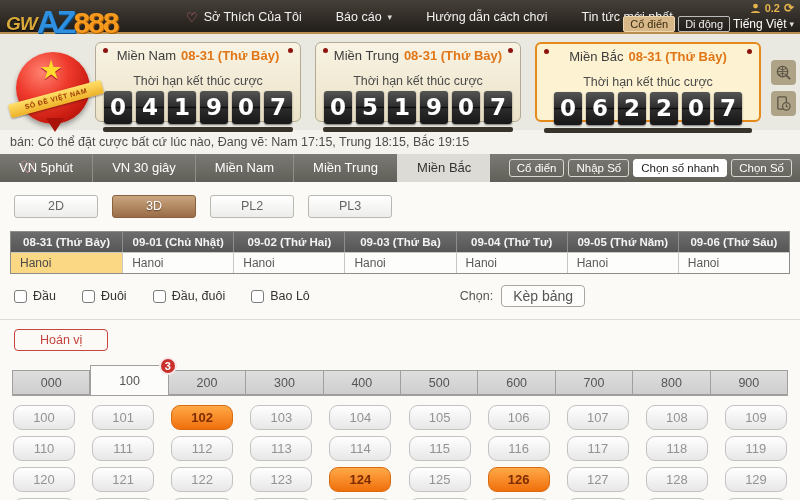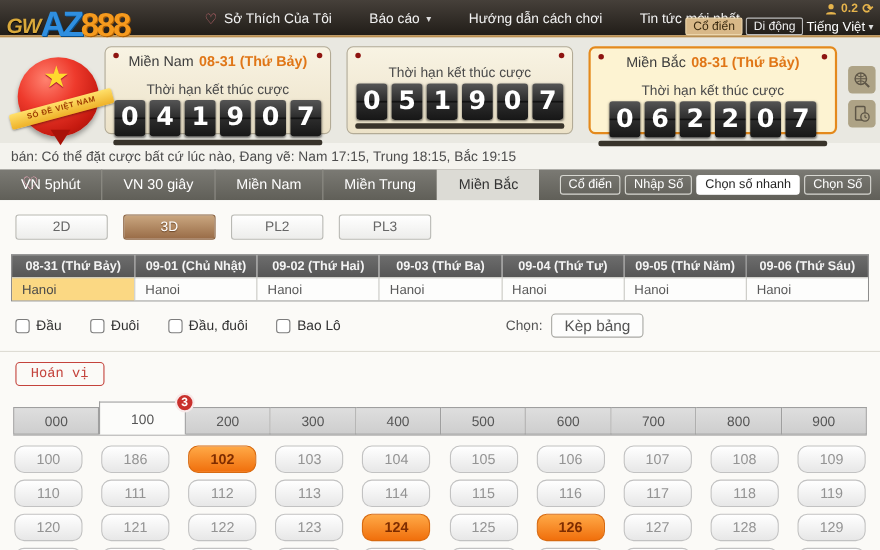--- a/index.html
+++ b/index.html
@@ -111,22 +111,22 @@
   .filterrow { display:flex; align-items:center; margin:11px 14px 0 14px; }
   .chk { display:flex; align-items:center; gap:6px; margin-right:26px; cursor:pointer; }
   .chkbox { width:13px; height:13px; border:1.5px solid #7c7c7c; border-radius:3px; background:#fff; }
   .chklbl { font-size:12.5px; color:#333; }
   .chonlbl { margin-left:124px; font-size:12.5px; color:#555; }
   .kbbtn { margin-left:8px; font-size:14px; color:#555; background:#fdfdfc;
            border:1px solid #a8a8a3; border-radius:4px; padding:2px 11px; cursor:pointer; }
 
   .betpanel { margin-top:12px; border-top:1px solid #dedcd4; padding-top:9px; }
   .hoanvi { margin-left:14px; font-size:12.5px; color:#c4433c; background:transparent;
-            border:1px solid #c4433c; border-radius:4px; padding:3px 13px; cursor:pointer;
-            font-family:Liberation Mono, monospace; }
+            border:1px solid #c4433c; border-radius:4px; padding:3px 25px; cursor:pointer;
+            font-family:Liberation Sans, sans-serif; }
 
   .htabs { display:flex; align-items:flex-end; margin:14px 12px 0 12px;
            border-bottom:1px solid #9f9f9f; }
   .htab { flex:1; text-align:center; font-size:12.5px; color:#555; line-height:25px; height:25px;
           background:linear-gradient(#dedede,#cecece); border:1px solid #9f9f9f;
           border-left:none; cursor:pointer; position:relative; }
   .htab:first-child { border-left:1px solid #9f9f9f; }
   .htab.active { background:#fcfcfa; height:30px; line-height:30px; border-bottom:none;
                  border-left:1px solid #9f9f9f; z-index:2; }
   .badge3 { position:absolute; top:-9px; right:-9px; width:18px; height:18px; border-radius:50%;
@@ -202,20 +202,21 @@
           <div class="tile">1</div>
           <div class="tile">9</div>
           <div class="tile">0</div>
           <div class="tile">7</div>
         </div>
         <div class="tilebase"></div>
       </div>
       <div class="panel">
         <span class="dot l"></span>
         <span class="dot r"></span>
+        <div class="p-title"><span>Miền Trung</span><span class="pdate">08-31 (Thứ Bảy)</span></div>
         <div class="p-sub">Thời hạn kết thúc cược</div>
         <div class="tiles">
           <div class="tile">0</div>
           <div class="tile">5</div>
           <div class="tile">1</div>
           <div class="tile">9</div>
           <div class="tile">0</div>
           <div class="tile">7</div>
         </div>
         <div class="tilebase"></div>
@@ -334,21 +335,21 @@
         <div class="htab">400</div>
         <div class="htab">500</div>
         <div class="htab">600</div>
         <div class="htab">700</div>
         <div class="htab">800</div>
         <div class="htab">900</div>
       </div>
     <div class="grid" id="grid">
         <div class="grow">
           <div class="numbtn">100</div>
-          <div class="numbtn">186</div>
+          <div class="numbtn">101</div>
           <div class="numbtn sel">102</div>
           <div class="numbtn">103</div>
           <div class="numbtn">104</div>
           <div class="numbtn">105</div>
           <div class="numbtn">106</div>
           <div class="numbtn">107</div>
           <div class="numbtn">108</div>
           <div class="numbtn">109</div>
         </div>
         <div class="grow">

